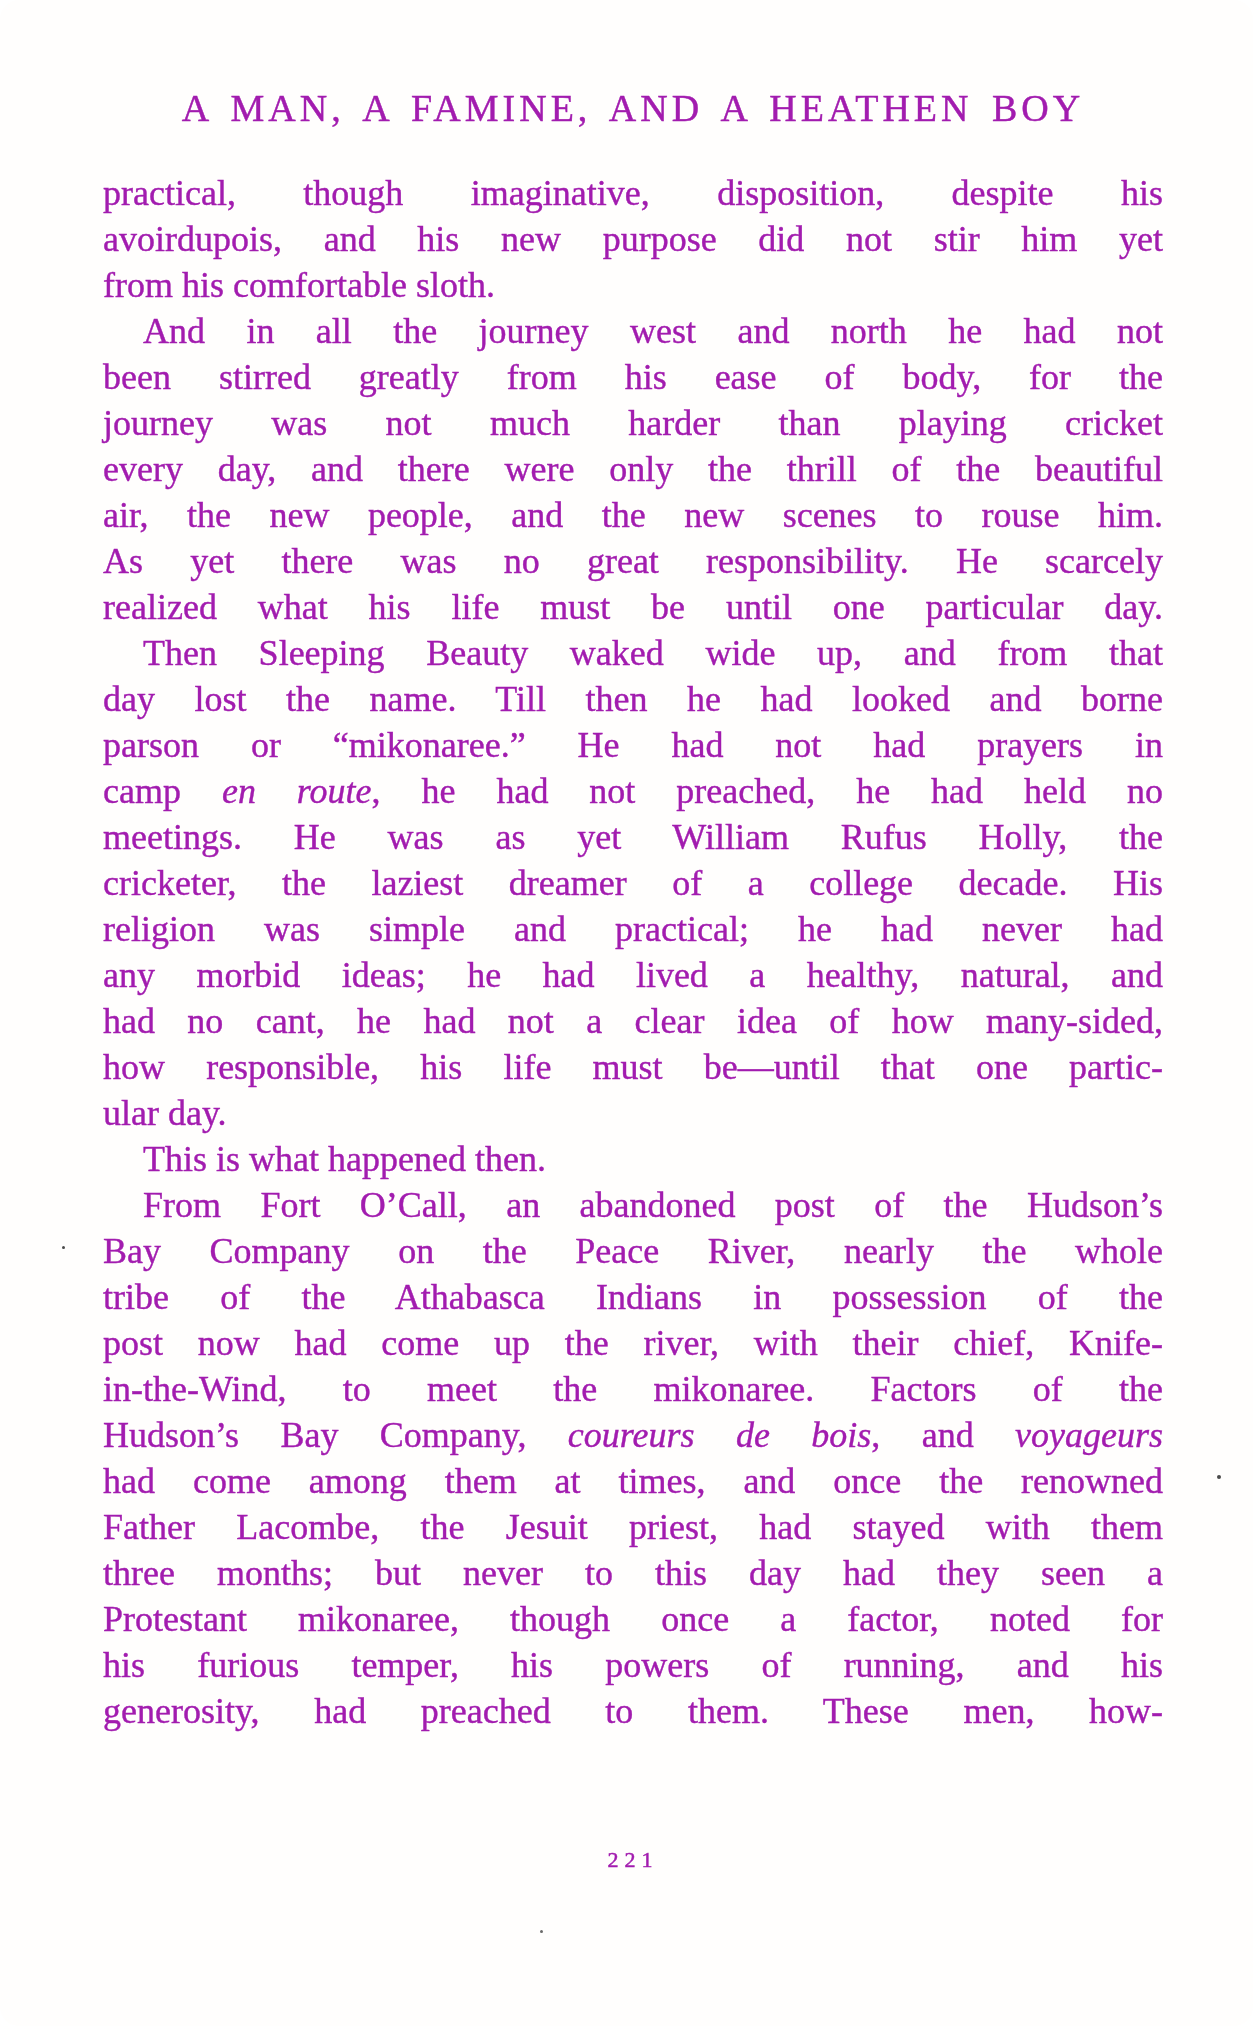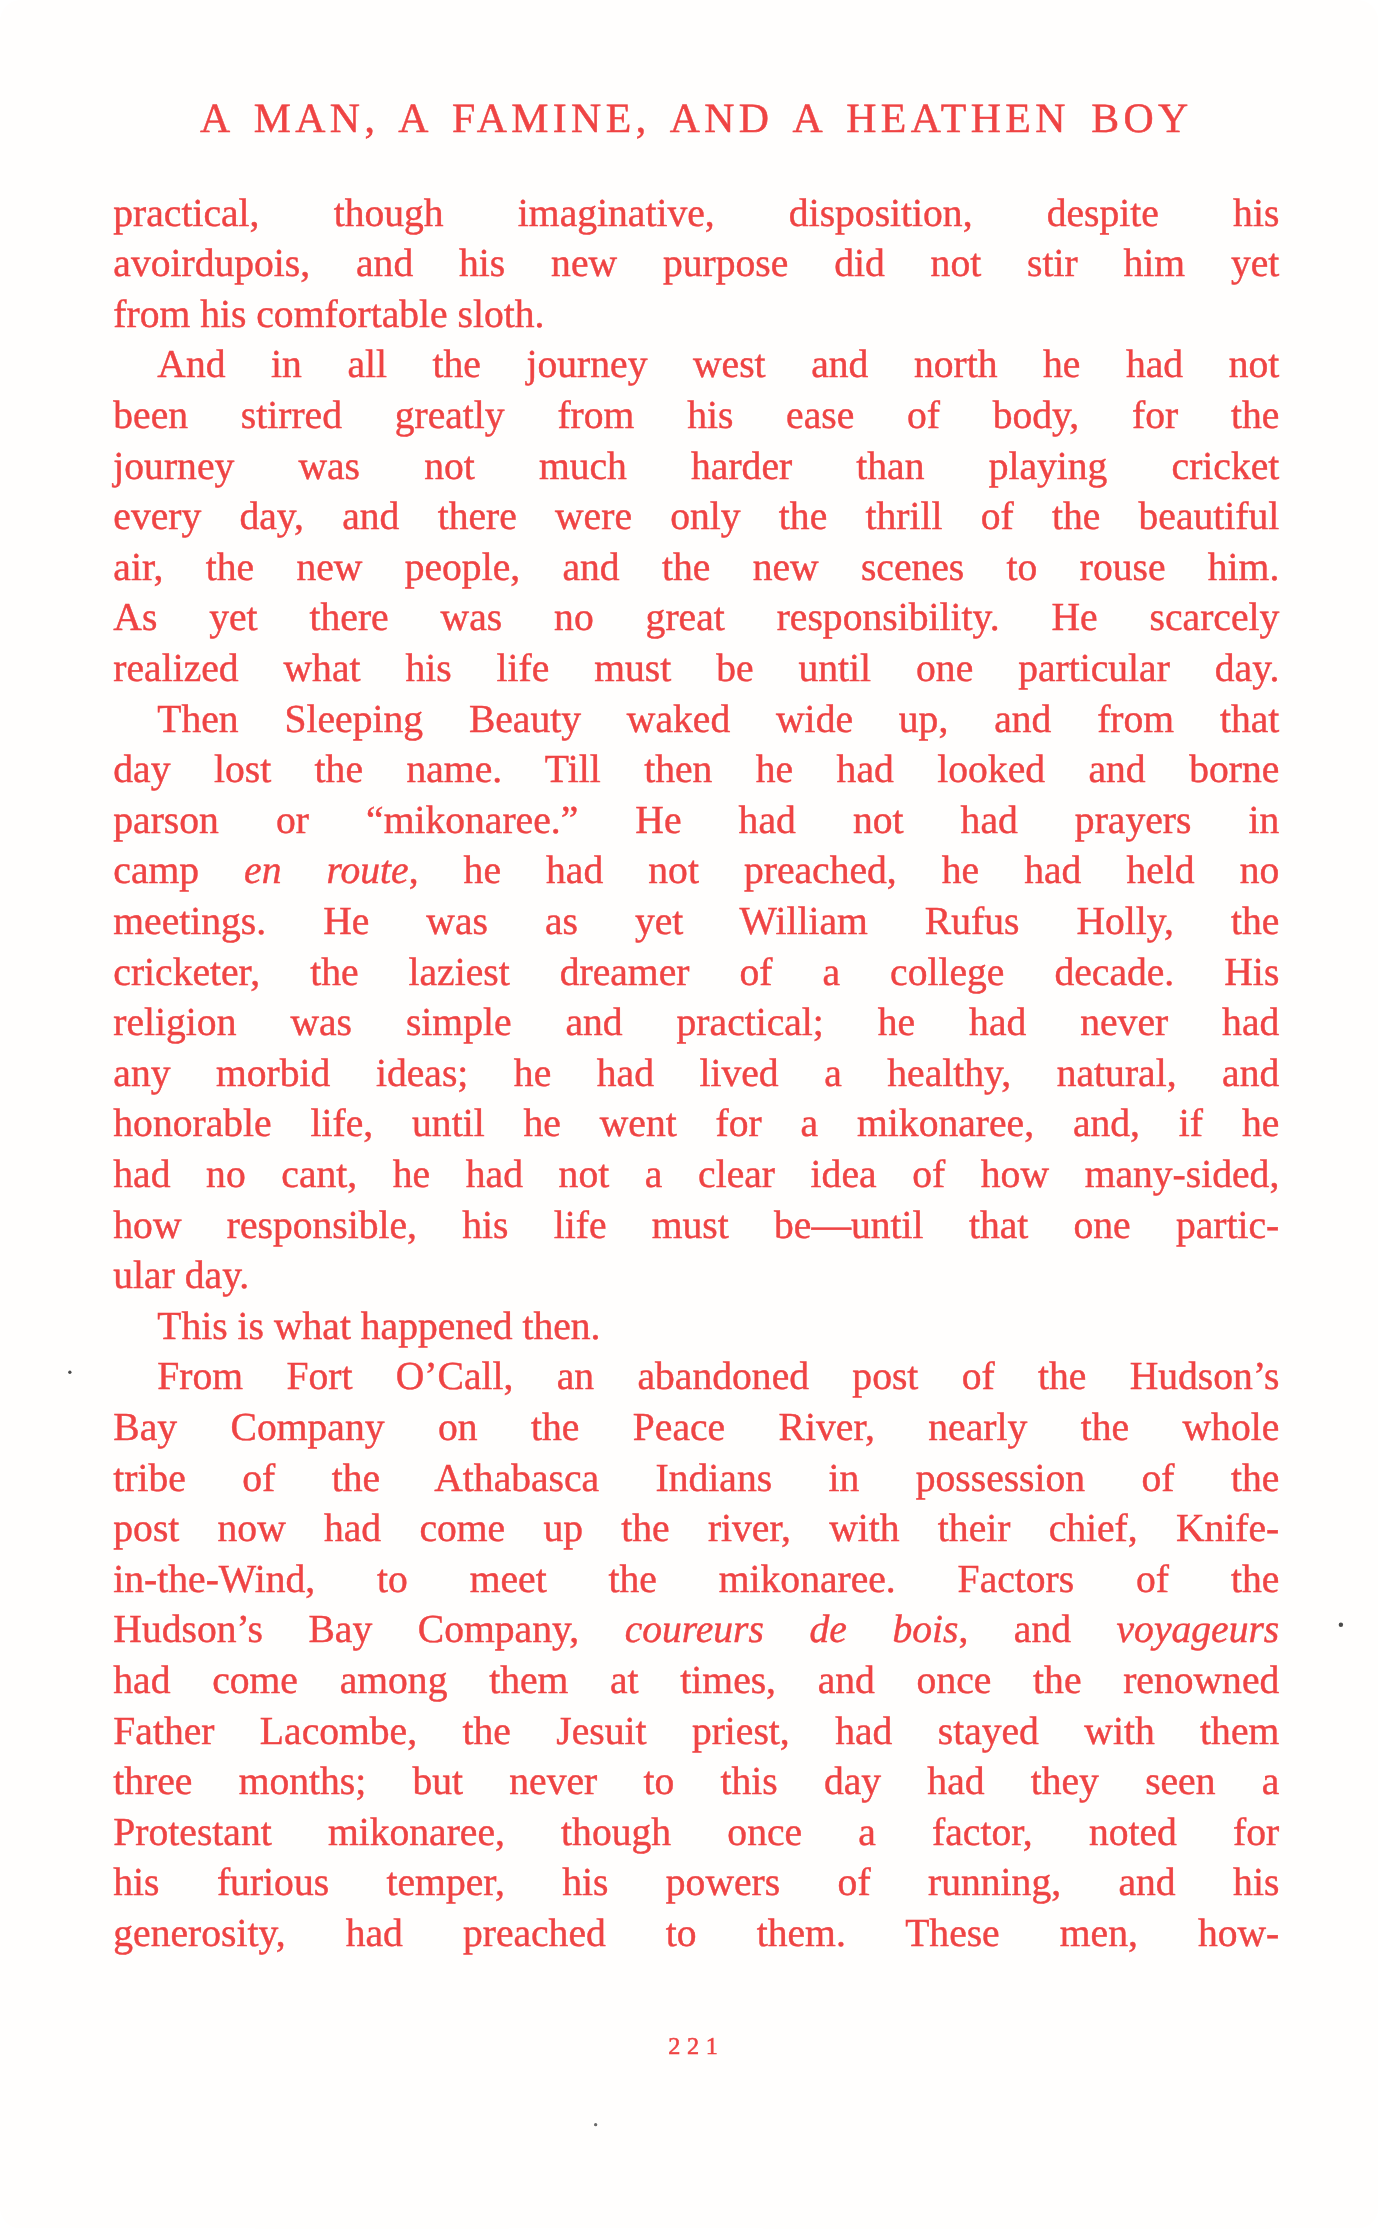--- a/index.html
+++ b/index.html
@@ -7,21 +7,21 @@
     padding: 0;
     background: #ffffff;
   }
   .page {
     position: relative;
     width: 1253px;
     height: 2026px;
     background: #fffefd;
     overflow: hidden;
     font-family: "Liberation Serif", "DejaVu Serif", serif;
-    color: #ef4444;
+    color: #a21caf;
     border-radius: 19px;
   }
   .running-head {
     position: absolute;
     left: 103px;
     top: 86px;
     width: 1060px;
     text-align: center;
     font-size: 38px;
     letter-spacing: 4px;
@@ -84,21 +84,20 @@
       <div class="line"><span>As yet there was no great responsibility. He scarcely</span></div>
       <div class="line"><span>realized what his life must be until one particular day.</span></div>
       <div class="line indent"><span>Then Sleeping Beauty waked wide up, and from that</span></div>
       <div class="line"><span>day lost the name. Till then he had looked and borne</span></div>
       <div class="line"><span>parson or “mikonaree.” He had not had prayers in</span></div>
       <div class="line"><span>camp </span><i>en route</i><span>, he had not preached, he had held no</span></div>
       <div class="line"><span>meetings. He was as yet William Rufus Holly, the</span></div>
       <div class="line"><span>cricketer, the laziest dreamer of a college decade. His</span></div>
       <div class="line"><span>religion was simple and practical; he had never had</span></div>
       <div class="line"><span>any morbid ideas; he had lived a healthy, natural, and</span></div>
-      <div class="line"><span>honorable life, until he went for a mikonaree, and, if he</span></div>
       <div class="line"><span>had no cant, he had not a clear idea of how many-sided,</span></div>
       <div class="line"><span>how responsible, his life must be—until that one partic-</span></div>
       <div class="line para-end"><span>ular day.</span></div>
       <div class="line indent para-end"><span>This is what happened then.</span></div>
       <div class="line indent"><span>From Fort O’Call, an abandoned post of the Hudson’s</span></div>
       <div class="line"><span>Bay Company on the Peace River, nearly the whole</span></div>
       <div class="line"><span>tribe of the Athabasca Indians in possession of the</span></div>
       <div class="line"><span>post now had come up the river, with their chief, Knife-</span></div>
       <div class="line"><span>in-the-Wind, to meet the mikonaree. Factors of the</span></div>
       <div class="line"><span>Hudson’s Bay Company, </span><i>coureurs de bois</i><span>, and </span><i>voyageurs</i></div>

